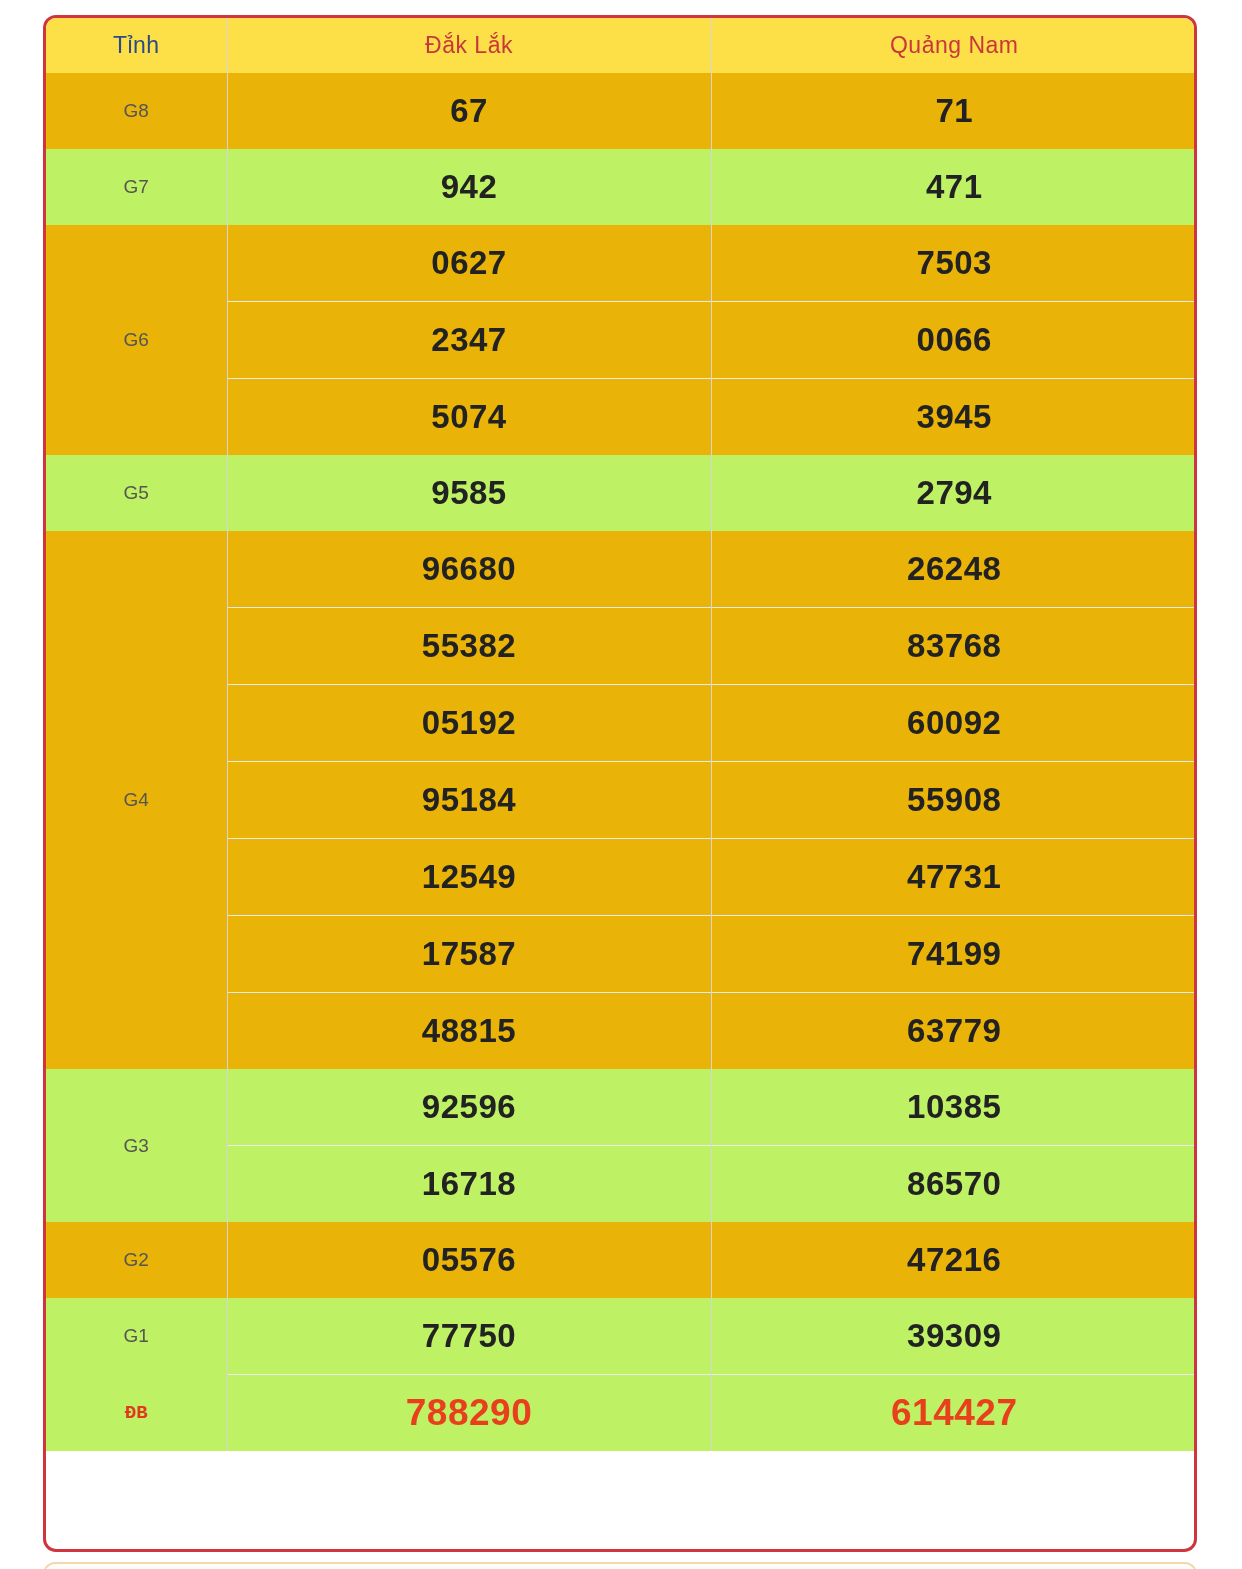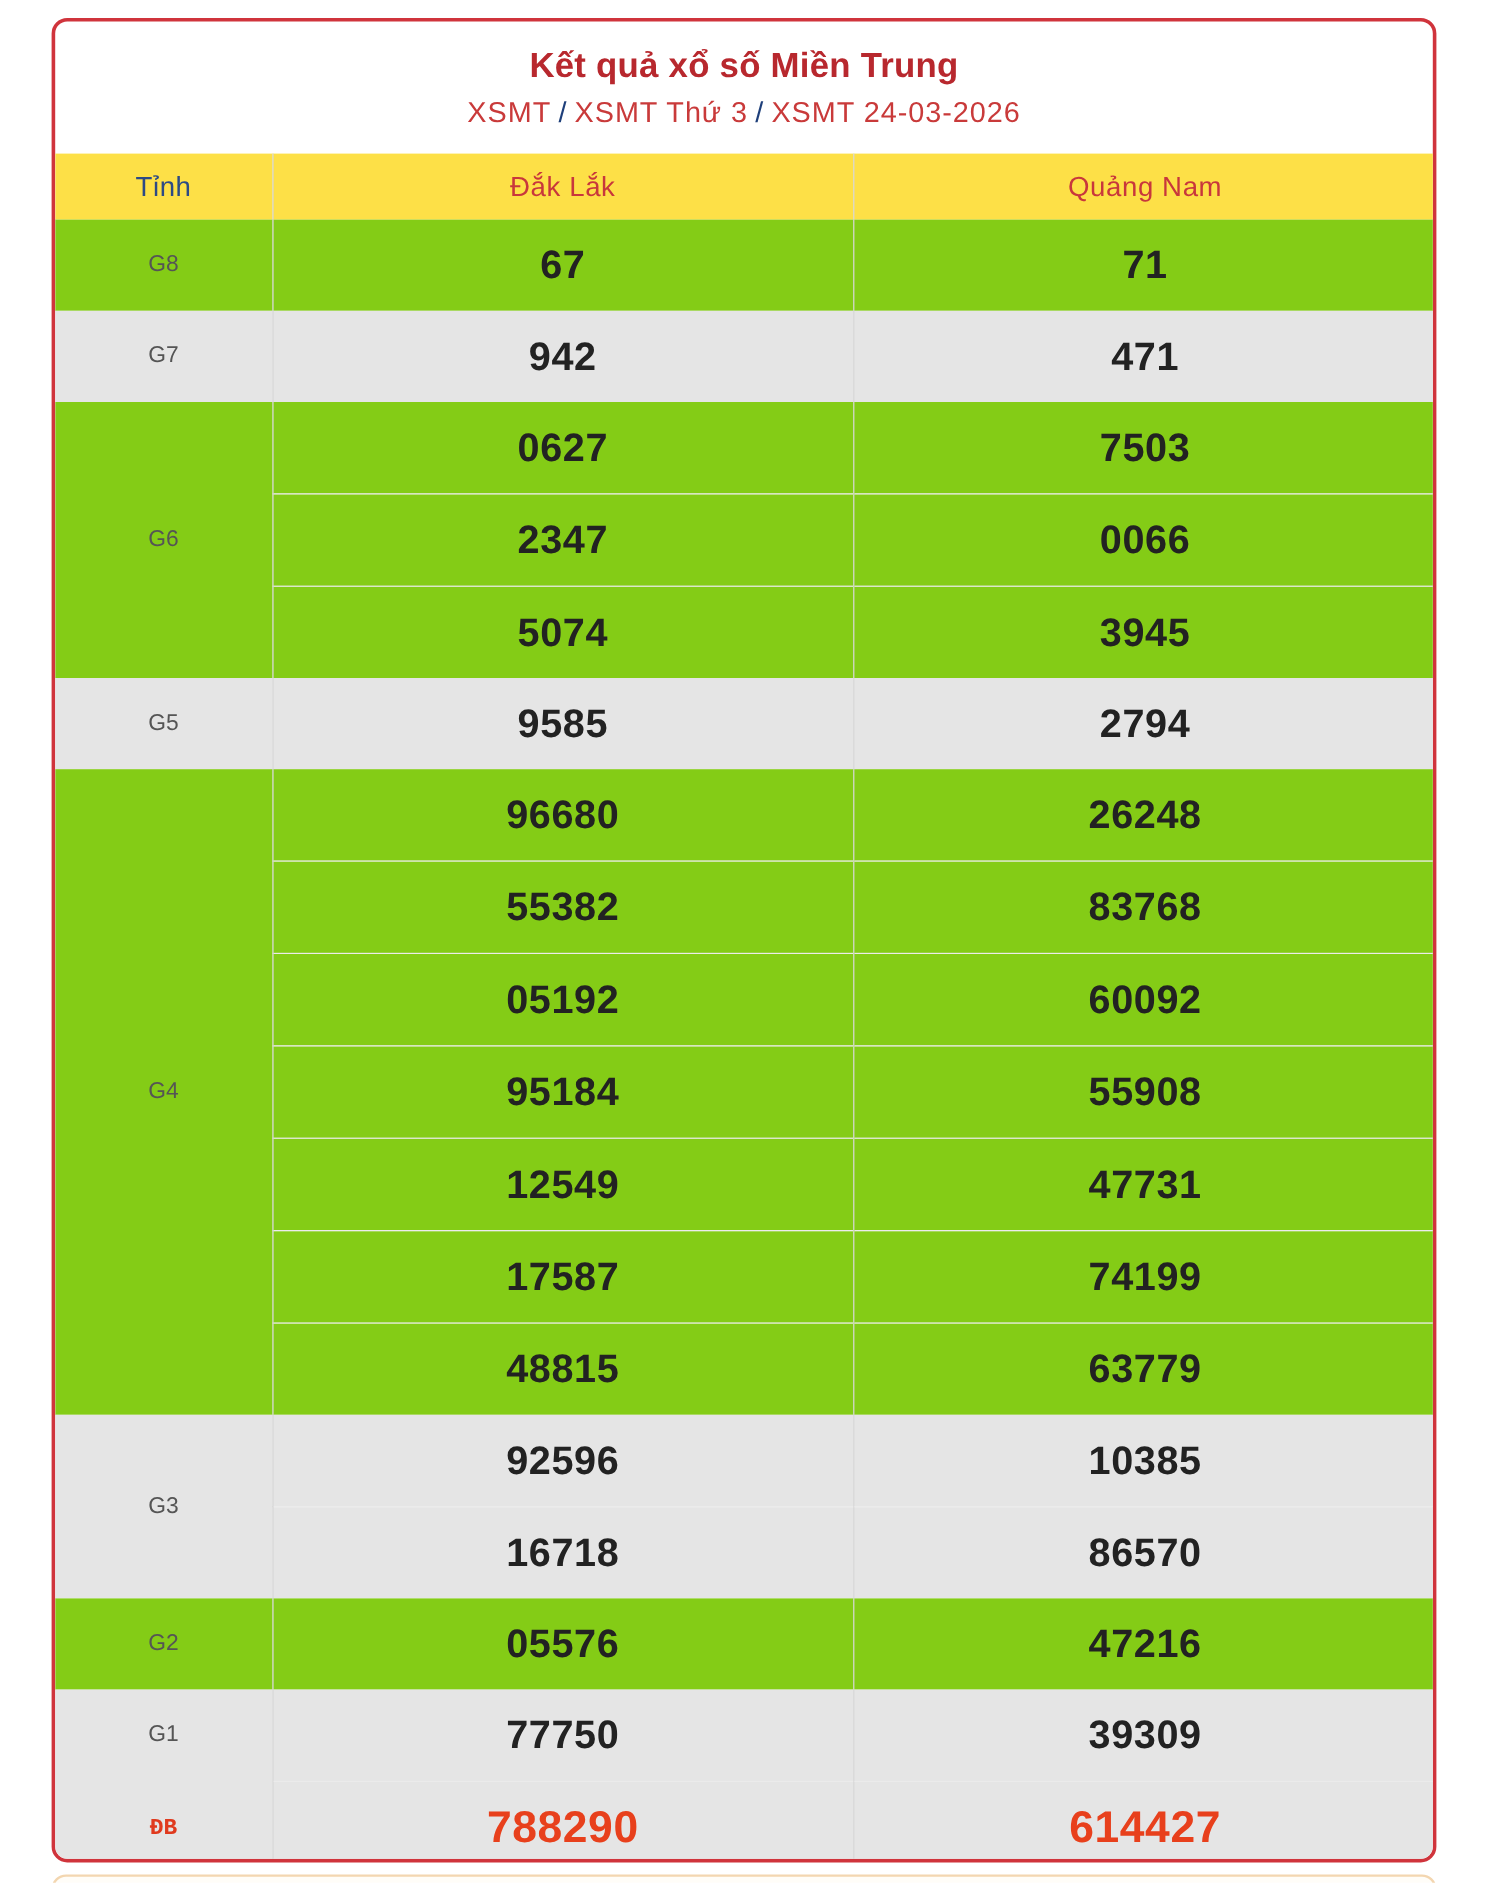--- a/index.html
+++ b/index.html
@@ -21,40 +21,34 @@
   col.c3 { width: 486px; }
   th { height: 55px; background: #fde047; font-weight: normal; font-size: 23px; letter-spacing: 0.5px; padding: 0; }
   th.prov-head { color: #2c4a85; }
   th.prov { color: #c8373c; text-align: center; }
   td { padding: 0; text-align: center; }
   td.lbl { font-size: 19px; color: #555555; border-right: 1.5px solid #d6d6d6; }
   td.num { height: 76px; font-size: 33px; font-weight: bold; color: #222222; letter-spacing: 0.5px; }
   td.num.mid { border-right: 1.5px solid #d6d6d6; }
   th.mid { border-right: 1.5px solid #d6d6d6; }
   th.lblh { border-right: 1.5px solid #d6d6d6; }
-  tr.gray td { background: #84cc16; }
-  tr.white td { background: #e5e5e5; }
+  tr.gray td { background: #eab308; }
+  tr.white td { background: #bef264; }
   tr.sub td.num { border-top: 1px solid #ebebeb; }
   tr.special td.lbl { color: #e03a1e; font-weight: bold; font-family: Liberation Mono, monospace; }
   tr.special td.num { color: #e8401c; font-size: 37px; }
   .below {
     position: absolute; left: 43px; top: 1562px; width: 1154px; height: 40px;
     box-sizing: border-box; border: 2px solid #f3d6b0; border-radius: 12px; background: #fffdf8;
   }
 </style>
 </head>
 <body>
 
 <div class="card">
-  <div class="head">
-    <div class="title">Kết quả xổ số Miền Trung</div>
-    <div class="crumbs">
-      <a>XSMT</a><span class="sep">/</span><a>XSMT Thứ 3</a><span class="sep">/</span><a>XSMT 24-03-2026</a>
-    </div>
-  </div>
 
   <table>
     <colgroup>
         <col class="c1">
         <col class="c2">
         <col class="c3">
       </colgroup>
     <thead>
       <tr>
         <th class="prov-head lblh">Tỉnh</th>

